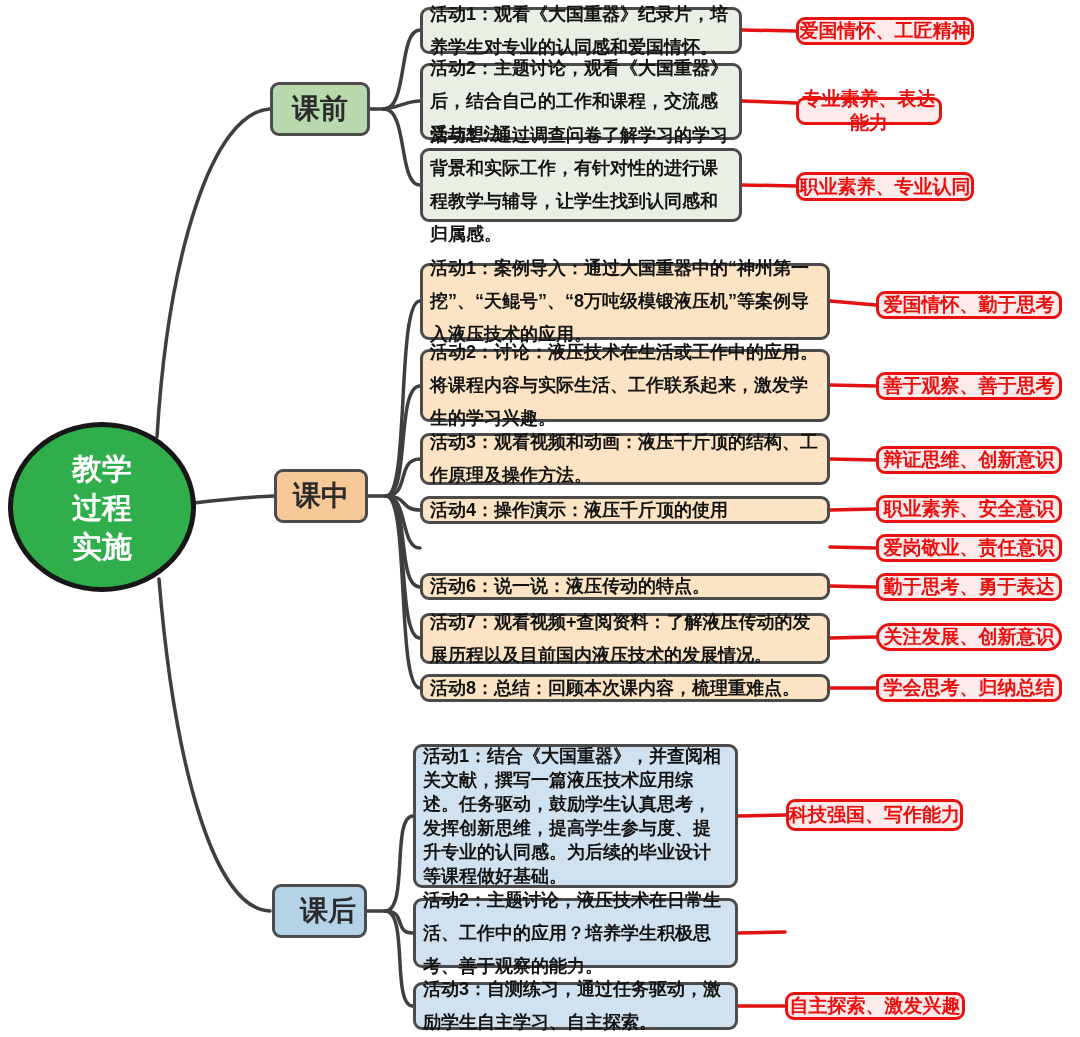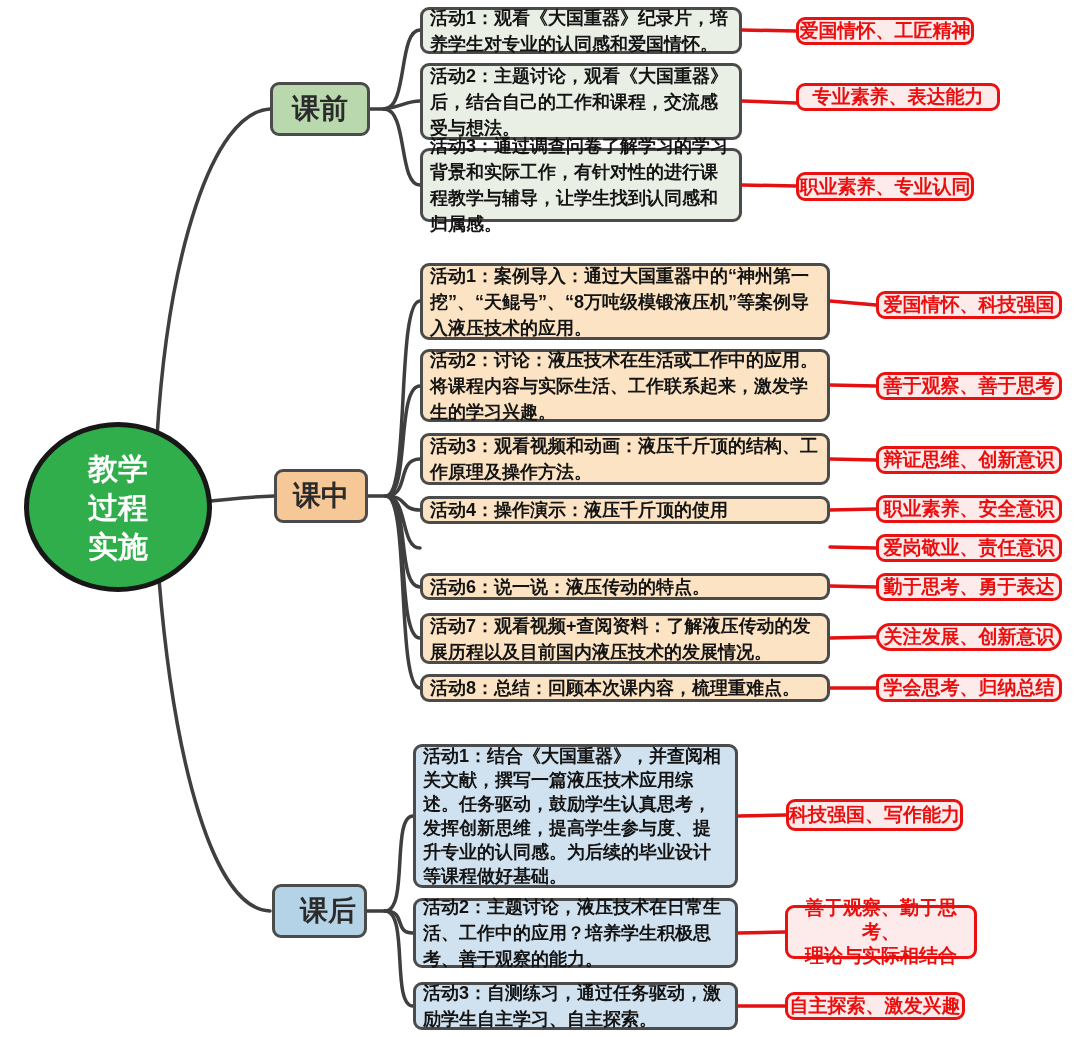--- a/index.html
+++ b/index.html
@@ -24,21 +24,21 @@
     border:3px solid #4b4b4b;border-radius:9px;
     display:flex;align-items:center;justify-content:center;
     font-weight:bold;font-size:28px;color:#2b2b2b;
   }
   .branch.pre{background:#b9d8ad;}
   .branch.mid{background:#f6c897;}
   .branch.post{background:#b5d3e7;}
   .act{
     border:3px solid #4b4b4b;border-radius:9px;
     display:flex;align-items:center;
-    font-weight:bold;font-size:18px;line-height:26px;color:#141414;
+    font-weight:bold;font-size:18px;line-height:33px;color:#141414;
     padding:1px 7px;
   }
   .act.pre{background:#e9efe5;}
   .act.mid{background:#fbe3c3;}
   .act.post{background:#d0e2ef;}
   .outcome{
     border:3px solid #ea1111;border-radius:9px;
     background:#fdeaea;
     display:flex;align-items:center;justify-content:center;
     font-weight:bold;font-size:19px;line-height:24px;color:#e90f0f;
@@ -89,40 +89,40 @@
       <line x1="830" y1="547" x2="876" y2="548"></line>
       <line x1="830" y1="586" x2="876" y2="587"></line>
       <line x1="830" y1="638" x2="876" y2="637"></line>
       <line x1="830" y1="688" x2="876" y2="688"></line>
       <line x1="738" y1="816" x2="786" y2="815"></line>
       <line x1="738" y1="933" x2="785" y2="932"></line>
       <line x1="738" y1="1006" x2="785" y2="1006"></line>
     </g>
   </svg>
 
-  <div class="node root" style="left:24px;top:422px;width:188px;height:170px;">教学
+  <div class="node root" style="left:8px;top:422px;width:188px;height:170px;">教学
 过程
 实施</div>
 
   <div class="node branch pre" style="left:270px;top:82px;width:100px;height:54px;">课前</div>
   <div class="node branch mid" style="left:274px;top:469px;width:94px;height:54px;">课中</div>
   <div class="node branch post" style="left:272px;top:884px;width:95px;height:54px;padding-left:17px;">课后</div>
 
   <div class="node act pre" style="left:420px;top:7px;width:322px;height:47px;">
     <span>活动1：观看《大国重器》纪录片，培养学生对专业的认同感和爱国情怀。</span>
   </div>
   <div class="node act pre" style="left:420px;top:63px;width:322px;height:77px;">
     <span>活动2：主题讨论，观看《大国重器》后，结合自己的工作和课程，交流感受与想法。</span>
   </div>
   <div class="node act pre" style="left:420px;top:148px;width:322px;height:74px;">
     <span>活动3：通过调查问卷了解学习的学习背景和实际工作，有针对性的进行课程教学与辅导，让学生找到认同感和归属感。</span>
   </div>
 
   <div class="node outcome" style="left:796px;top:17px;width:178px;height:28px;">爱国情怀、工匠精神</div>
-  <div class="node outcome" style="left:796px;top:83px;width:204px;height:28px;">专业素养、表达能力</div>
+  <div class="node outcome" style="left:796px;top:97px;width:146px;height:28px;">专业素养、表达能力</div>
   <div class="node outcome" style="left:796px;top:172px;width:178px;height:29px;">职业素养、专业认同</div>
 
   <div class="node act mid" style="left:420px;top:263px;width:410px;height:77px;">
     <span>活动1：案例导入：通过大国重器中的“神州第一挖”、“天鲲号”、“8万吨级模锻液压机”等案例导入液压技术的应用。</span>
   </div>
   <div class="node act mid" style="left:420px;top:349px;width:410px;height:73px;">
     <span>活动2：讨论：液压技术在生活或工作中的应用。将课程内容与实际生活、工作联系起来，激发学生的学习兴趣。</span>
   </div>
   <div class="node act mid" style="left:420px;top:433px;width:410px;height:52px;">
     <span>活动3：观看视频和动画：液压千斤顶的结构、工作原理及操作方法。</span>
@@ -133,37 +133,35 @@
   <div class="node act mid" style="left:420px;top:573px;width:410px;height:27px;">
     <span>活动6：说一说：液压传动的特点。</span>
   </div>
   <div class="node act mid" style="left:420px;top:613px;width:410px;height:51px;">
     <span>活动7：观看视频+查阅资料：了解液压传动的发展历程以及目前国内液压技术的发展情况。</span>
   </div>
   <div class="node act mid" style="left:420px;top:674px;width:410px;height:28px;">
     <span>活动8：总结：回顾本次课内容，梳理重难点。</span>
   </div>
 
-  <div class="node outcome" style="left:876px;top:291px;width:186px;height:28px;">爱国情怀、科技强国</div>
+  <div class="node outcome" style="left:876px;top:291px;width:186px;height:28px;">爱国情怀、勤于思考</div>
   <div class="node outcome" style="left:876px;top:372px;width:186px;height:28px;">善于观察、善于思考</div>
   <div class="node outcome" style="left:876px;top:446px;width:186px;height:28px;">辩证思维、创新意识</div>
   <div class="node outcome" style="left:876px;top:495px;width:186px;height:28px;">职业素养、安全意识</div>
   <div class="node outcome" style="left:876px;top:534px;width:186px;height:28px;">爱岗敬业、责任意识</div>
   <div class="node outcome" style="left:876px;top:573px;width:186px;height:28px;">勤于思考、勇于表达</div>
   <div class="node outcome" style="left:876px;top:623px;width:186px;height:28px;border-radius:14px;">关注发展、创新意识</div>
   <div class="node outcome" style="left:876px;top:674px;width:186px;height:28px;">学会思考、归纳总结</div>
 
   <div class="node act post" style="left:413px;top:744px;width:325px;height:144px;line-height:24px;">
     <span>活动1：结合《大国重器》，并查阅相关文献，撰写一篇液压技术应用综述。任务驱动，鼓励学生认真思考，发挥创新思维，提高学生参与度、提升专业的认同感。为后续的毕业设计等课程做好基础。</span>
   </div>
   <div class="node act post" style="left:413px;top:898px;width:325px;height:70px;">
     <span>活动2：主题讨论，液压技术在日常生活、工作中的应用？培养学生积极思考、善于观察的能力。</span>
   </div>
   <div class="node act post" style="left:413px;top:982px;width:325px;height:48px;">
     <span>活动3：自测练习，通过任务驱动，激励学生自主学习、自主探索。</span>
   </div>
 
   <div class="node outcome" style="left:786px;top:799px;width:177px;height:32px;">科技强国、写作能力</div>
-  <div class="node outcome" style="left:785px;top:905px;width:192px;height:54px;">善于观察、勤于思考、
-理论与实际相结合</div>
   <div class="node outcome" style="left:785px;top:992px;width:180px;height:28px;">自主探索、激发兴趣</div>
 
 </div>
 
 </body></html>

